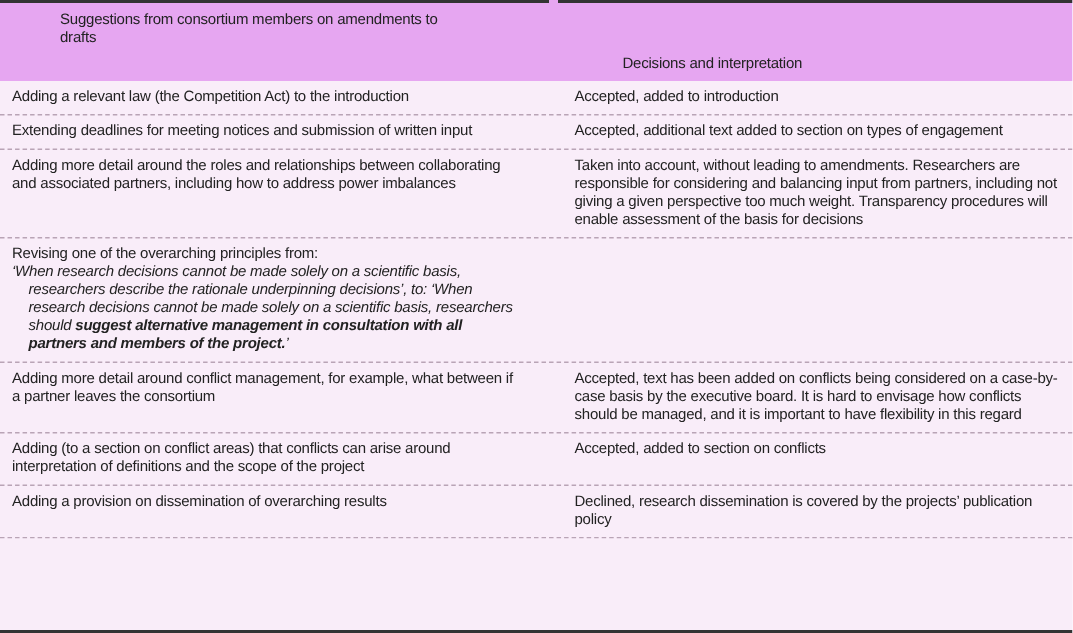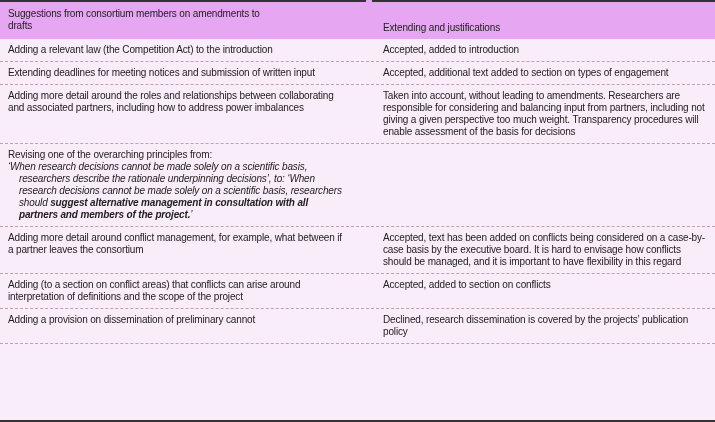--- a/index.html
+++ b/index.html
@@ -44,42 +44,42 @@
     background-color: var(--header-bg);
     background-image: linear-gradient(to right,
       var(--border-dark) 0px, var(--border-dark) 366px,
       transparent 366px, transparent 372px,
       var(--border-dark) 372px, var(--border-dark) 100%);
     background-size: 100% 2px;
     background-repeat: no-repeat;
     background-position: top left;
     align-items: flex-end;
   }
-  .row.header .c1 { padding-top: 8px; padding-bottom: 7px; }
+  .row.header .c1 { padding-top: 8px; padding-bottom: 22px; margin-left: 32px; }
   .row.header .c2 { padding-bottom: 5px; }
   .header-text-1 { display: inline-block; max-width: 268px; }
   .quote {
     font-style: italic;
     padding-left: 11px;
     text-indent: -11px;
   }
   .quote .bold { font-weight: bold; }
   .filler { flex: 1; background: var(--body-bg); }
 </style>
 </head>
 <body>
 
 <div class="table">
 
   <div class="row header">
     <div class="c1">
       <span class="header-text-1">Suggestions from consortium members on amendments to drafts</span>
     </div>
     <div class="c2">
-      <span>Extending and justifications</span>
+      <span>Decisions and interpretation</span>
     </div>
   </div>
 
   <div class="row body-row">
     <div class="c1">Adding a relevant law (the Competition Act) to the introduction</div>
     <div class="c2">Accepted, added to introduction</div>
   </div>
 
   <div class="row body-row">
     <div class="c1">Extending deadlines for meeting notices and submission of written input</div>
@@ -103,19 +103,19 @@
     <div class="c1">Adding more detail around conflict management, for example, what between if a partner leaves the consortium</div>
     <div class="c2">Accepted, text has been added on conflicts being considered on a case-by-case basis by the executive board. It is hard to envisage how conflicts should be managed, and it is important to have flexibility in this regard</div>
   </div>
 
   <div class="row body-row">
     <div class="c1">Adding (to a section on conflict areas) that conflicts can arise around interpretation of definitions and the scope of the project</div>
     <div class="c2">Accepted, added to section on conflicts</div>
   </div>
 
   <div class="row body-row">
-    <div class="c1">Adding a provision on dissemination of preliminary cannot</div>
+    <div class="c1">Adding a provision on dissemination of overarching results</div>
     <div class="c2">Declined, research dissemination is covered by the projects’ publication policy</div>
   </div>
 
   <div class="filler"></div>
 
 </div>
 
 </body></html>

